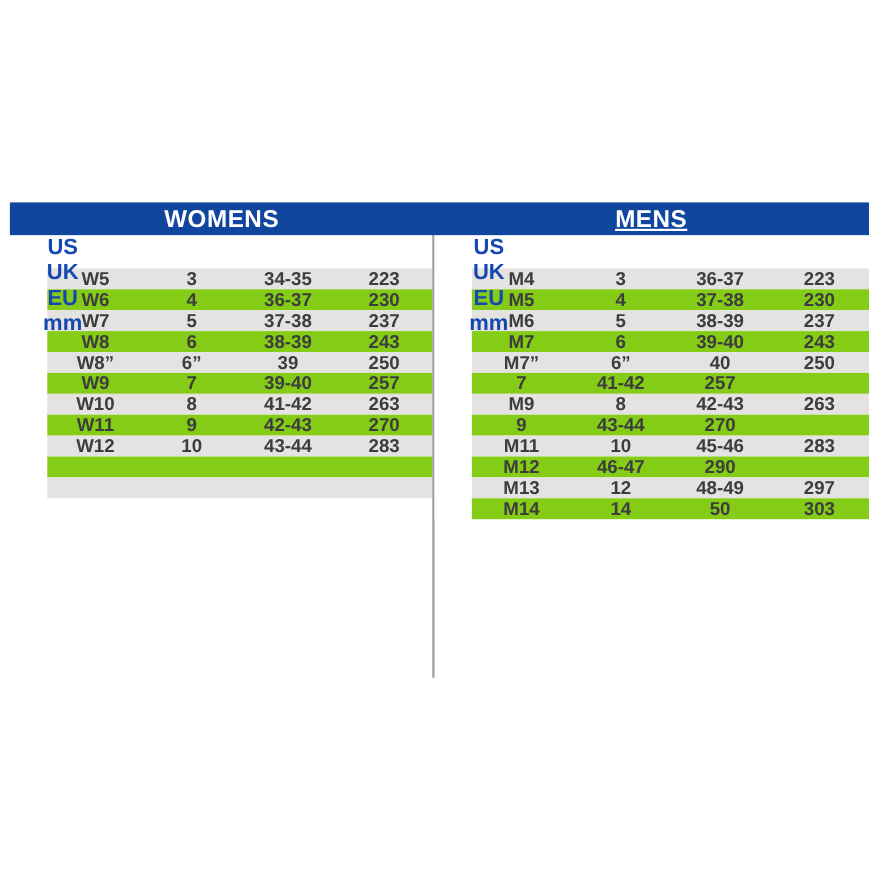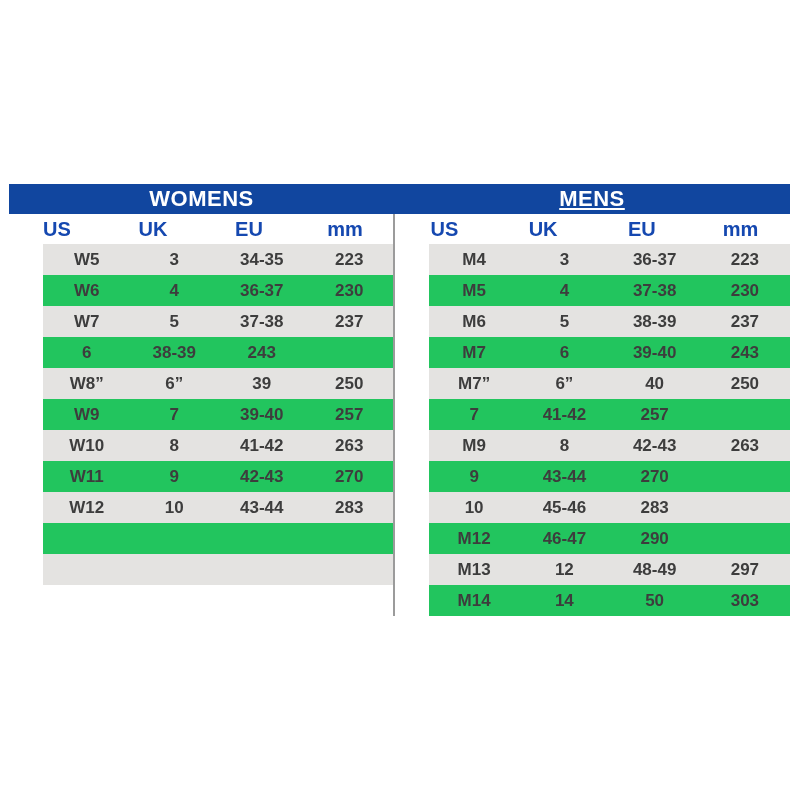--- a/index.html
+++ b/index.html
@@ -50,36 +50,37 @@
   .half.right { width: 395px; }
   .divider {
     width: 2px;
     height: 402px;
     background: var(--divider, #9b9b9b);
   }
 
   .col-header-row {
     display: flex;
     height: 30px;
+    flex-direction: column;
   }
   .col-header-cell {
     width: 25%;
     display: flex;
     align-items: center;
     justify-content: center;
     color: var(--col-header-text, #1548b0);
     font-size: 20px;
   }
   .table-row {
     display: flex;
-    height: 31px;
+    height: 19px;
     margin-left: 34px;
   }
   .row-gray  { background: var(--row-alt, #e4e3e1); }
-  .row-white { background: #22c55e; }
+  .row-white { background: #84cc16; }
   .table-cell {
     width: 25%;
     display: flex;
     align-items: center;
     justify-content: center;
     color: var(--cell-text, #3d3d3d);
     font-size: 17px;
   }
 </style>
 </head>
@@ -111,20 +112,21 @@
           <div class="table-cell">36-37</div>
           <div class="table-cell">230</div>
         </div>
         <div class="table-row row-gray">
           <div class="table-cell">W7</div>
           <div class="table-cell">5</div>
           <div class="table-cell">37-38</div>
           <div class="table-cell">237</div>
         </div>
         <div class="table-row row-white">
+          <div class="table-cell">W8</div>
           <div class="table-cell">6</div>
           <div class="table-cell">38-39</div>
           <div class="table-cell">243</div>
         </div>
         <div class="table-row row-gray">
           <div class="table-cell">W8”</div>
           <div class="table-cell">6”</div>
           <div class="table-cell">39</div>
           <div class="table-cell">250</div>
         </div>
@@ -213,20 +215,21 @@
           <div class="table-cell">8</div>
           <div class="table-cell">42-43</div>
           <div class="table-cell">263</div>
         </div>
         <div class="table-row row-white">
           <div class="table-cell">9</div>
           <div class="table-cell">43-44</div>
           <div class="table-cell">270</div>
         </div>
         <div class="table-row row-gray">
+          <div class="table-cell">M11</div>
           <div class="table-cell">10</div>
           <div class="table-cell">45-46</div>
           <div class="table-cell">283</div>
         </div>
         <div class="table-row row-white">
           <div class="table-cell">M12</div>
           <div class="table-cell">46-47</div>
           <div class="table-cell">290</div>
         </div>
         <div class="table-row row-gray">

